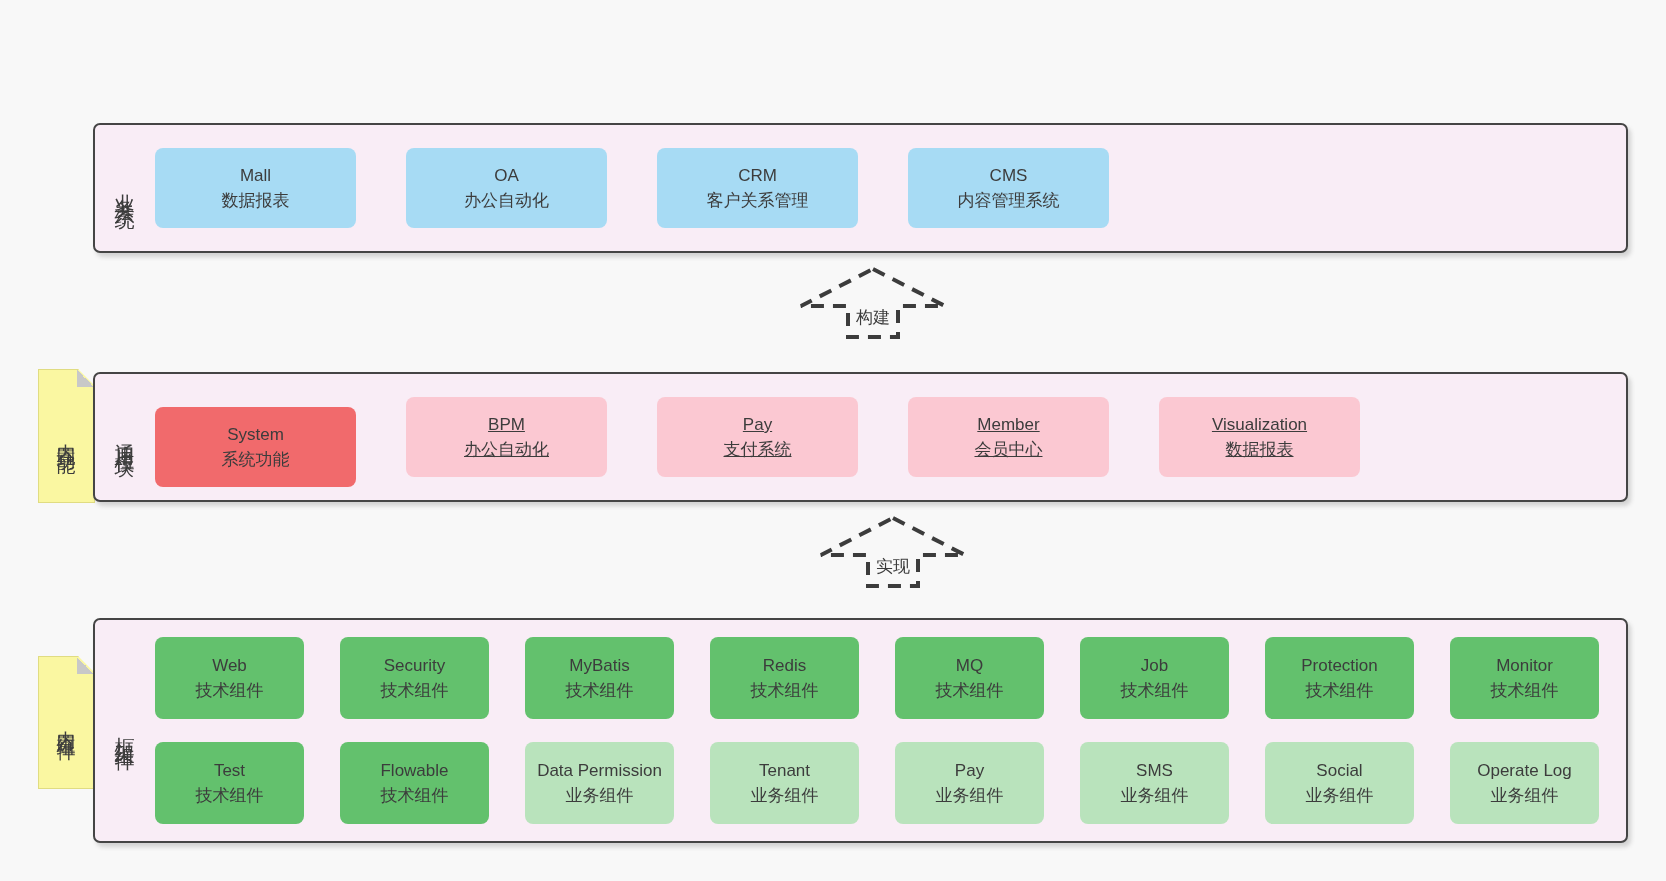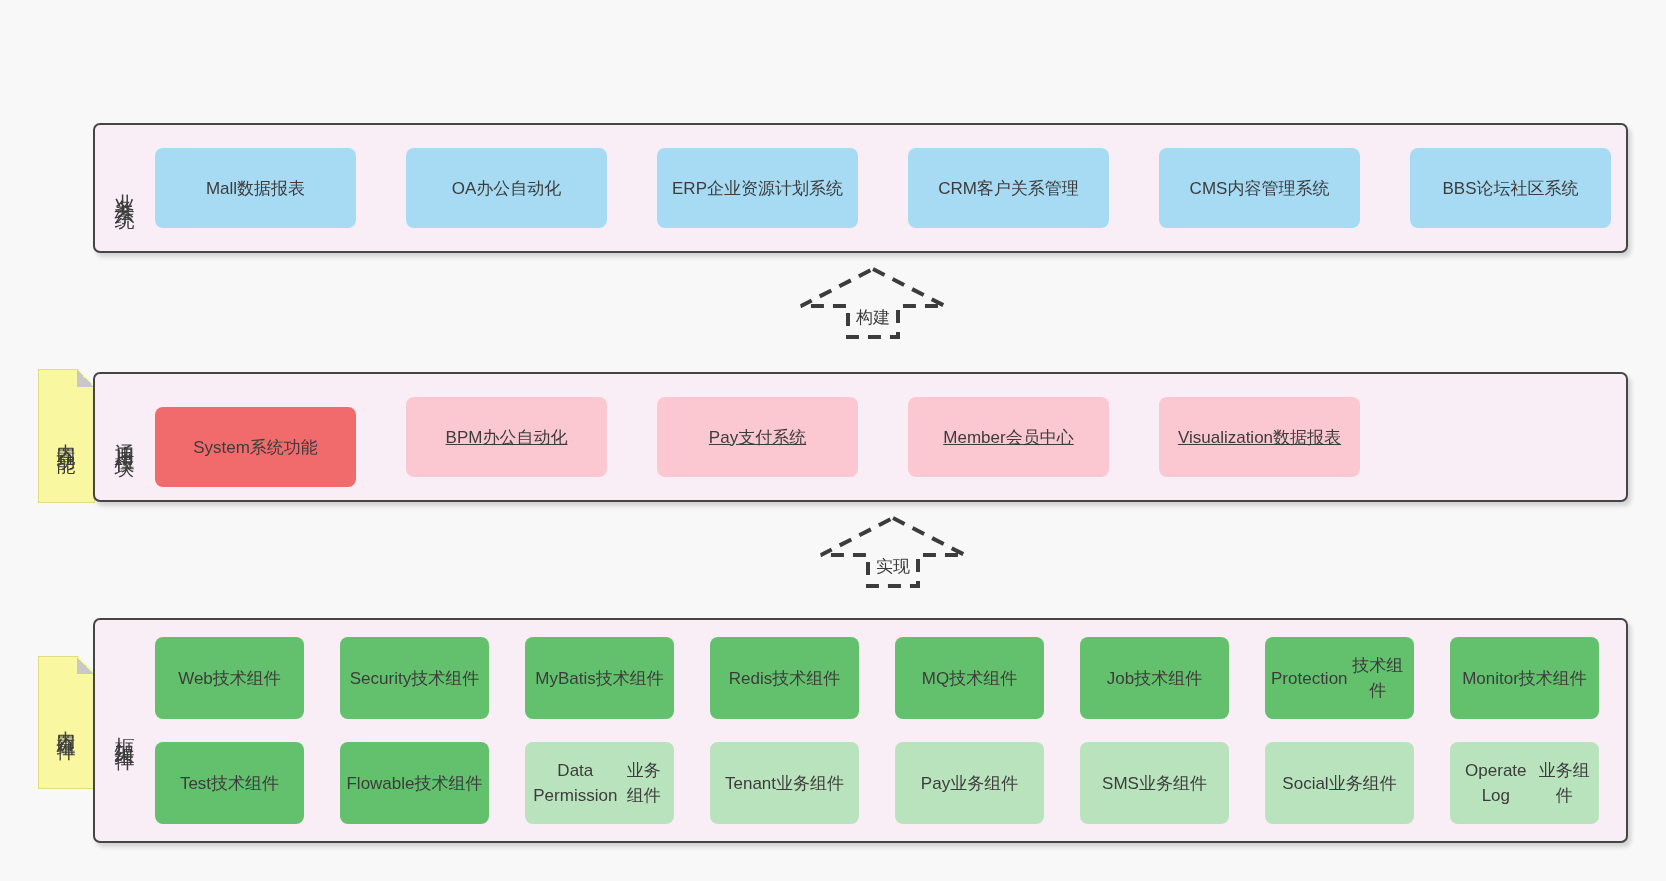--- a/index.html
+++ b/index.html
@@ -48,23 +48,23 @@
   }
   .rows{
     display:flex;
     flex-direction:column;
     justify-content:center;
     gap:23px;
   }
   .row8{display:flex;gap:36px;}
   
   .box{
-    display:flex;flex-direction:row;
+    display:flex;flex-direction:column;
     align-items:center;justify-content:center;
-    text-align:center;
+    text-align:left;
     border-radius:8px;
     font-size:17px;
     line-height:25px;
     color:var(--text,#3c3c3c);
     padding:0 6px;
     box-sizing:border-box;
   }
   .cols6 .box{width:201px;height:80px;}
   .row8 .box{width:149px;height:82px;}
   .box.blue{background:var(--box-blue,#a7dbf4);}
@@ -139,34 +139,26 @@
     <div class="boxes cols6">
       <div class="box blue">
         <div class="box-title">Mall</div>
         <div class="box-sub">数据报表</div>
       </div>
       <div class="box blue">
         <div class="box-title">OA</div>
         <div class="box-sub">办公自动化</div>
       </div>
       <div class="box blue">
-        <div class="box-title">ERP</div>
-        <div class="box-sub">企业资源计划系统</div>
-      </div>
-      <div class="box blue">
         <div class="box-title">CRM</div>
         <div class="box-sub">客户关系管理</div>
       </div>
       <div class="box blue">
         <div class="box-title">CMS</div>
         <div class="box-sub">内容管理系统</div>
-      </div>
-      <div class="box blue">
-        <div class="box-title">BBS</div>
-        <div class="box-sub">论坛社区系统</div>
       </div>
     </div>
   </div>
 
   <div class="arrow arrow-build">
     <svg width="150" height="74" viewBox="0 0 150 74">
       <path d="M75 3 L147 40 L100 40 L100 71 L50 71 L50 40 L3 40 Z" fill="none" stroke="#3c3c3c" stroke-width="4" stroke-dasharray="13 9"></path>
     </svg>
     <span class="arrow-label">构建</span>
   </div>

